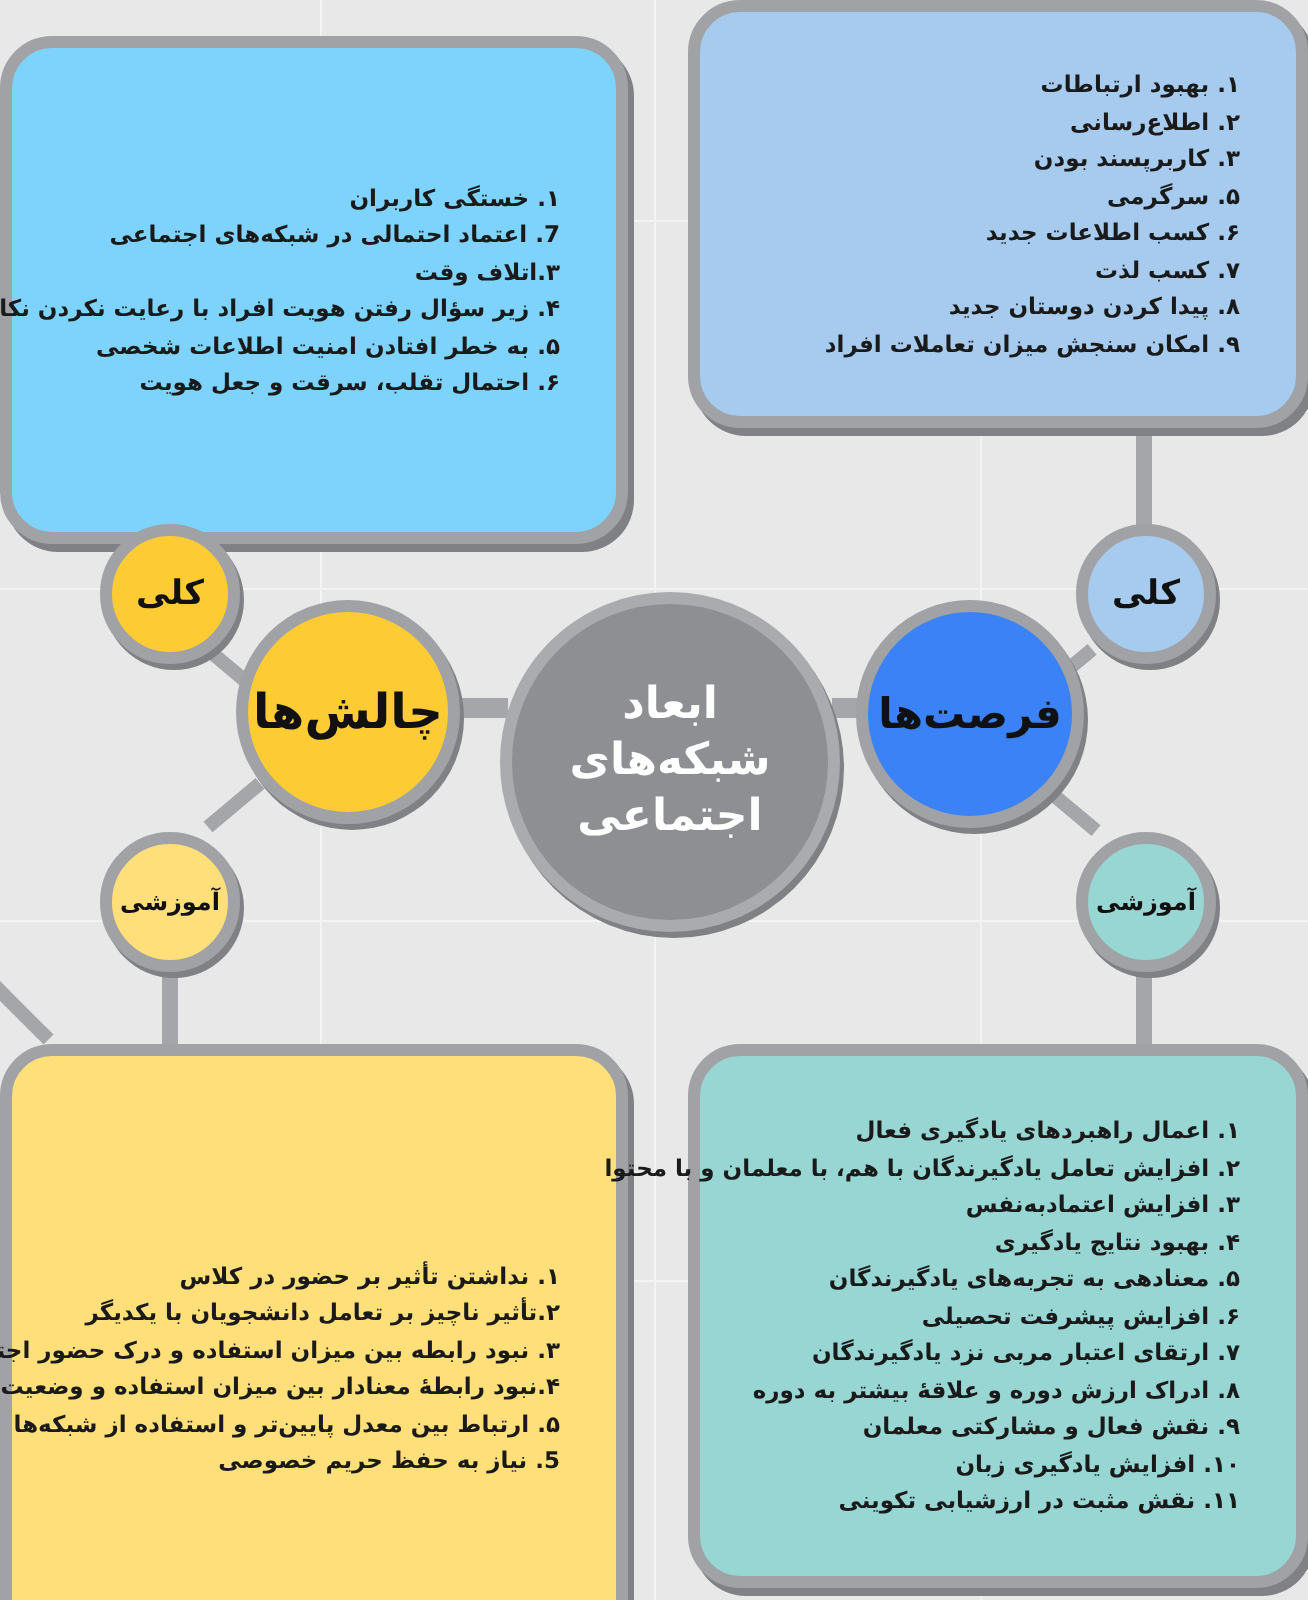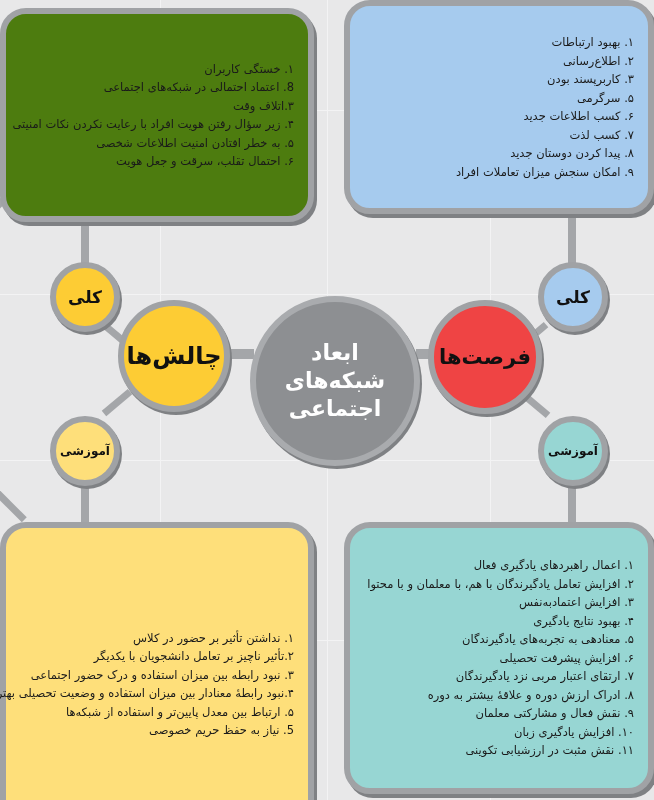--- a/index.html
+++ b/index.html
@@ -11,36 +11,36 @@
   .grid-line-h { position:absolute; left:0; width:654px; height:1px; background:#f3f3f4; }
   .grid-line-v { position:absolute; top:0; height:800px; width:1px; background:#f3f3f4; }
   .connector { position:absolute; background:#a4a6a9; }
   .box {
     position:absolute; border-radius:26px; border:6px solid #a0a2a5;
     box-shadow: 3px 4px 0 #7f8184;
     box-sizing:border-box; direction:rtl;
     display:flex; flex-direction:column; justify-content:center;
     padding:0 14px 0 8px;
   }
-  .box ol { list-style:none; margin:0; padding:0; }
+  .box ol { list-style:none; margin:14px; padding:0;font-weight:bold; }
   .box li { font-size:11.5px; line-height:18.5px; color:#1a1a1a; white-space:nowrap; text-align:right; }
   .circle {
     position:absolute; border-radius:50%; box-sizing:border-box;
     border:6px solid #a0a2a5; box-shadow: 2px 3px 0 #7f8184;
     display:flex; align-items:center; justify-content:center; text-align:center;
     direction:rtl; font-weight:bold; color:#111;
   }
-  #box-challenges-general { left:0px; top:8px; width:314px; height:214px; background:#4d7c0f; }
+  #box-challenges-general { left:0px; top:18px; width:314px; height:254px; background:#7dd3fc; }
   #box-opportunities-general { left:344px; top:0px; width:310px; height:214px; background:#a6cbee; }
   #box-challenges-edu { left:0px; top:522px; width:314px; height:324px; background:#fedf7a; }
   #box-opportunities-edu { left:344px; top:522px; width:310px; height:272px; background:#97d6d3; }
   #center-node { left:250px; top:296px; width:170px; height:170px; background:#8d8f92; border-color:#a9abae;
     color:#fff; font-size:22px; line-height:28px; }
   #challenges-node { left:118px; top:300px; width:112px; height:112px; background:#fdcc34; font-size:24px; }
-  #opportunities-node { left:428px; top:300px; width:114px; height:114px; background:#ef4444; font-size:21px; }
+  #opportunities-node { left:428px; top:300px; width:114px; height:114px; background:#3b82f6; font-size:21px; }
   #ch-general-node { left:50px; top:262px; width:70px; height:70px; background:#fdcc34; font-size:17px; }
   #ch-edu-node { left:50px; top:416px; width:70px; height:70px; background:#fedf7a; font-size:12px; }
   #op-general-node { left:538px; top:262px; width:70px; height:70px; background:#a6cbee; font-size:17px; }
   #op-edu-node { left:538px; top:416px; width:70px; height:70px; background:#97d6d3; font-size:12px; }
 </style>
 </head>
 <body>
 
 <div class="grid-line-h" style="top:110px"></div>
 <div class="grid-line-h" style="top:294px"></div>
@@ -59,21 +59,21 @@
 <div class="connector" style="left:106px; top:323px; width:30px; height:7px; transform:rotate(40deg); transform-origin:left center;"></div>
 <div class="connector" style="left:104px; top:410px; width:34px; height:7px; transform:rotate(-40deg); transform-origin:left center;"></div>
 <div class="connector" style="left:520px; top:343px; width:34px; height:7px; transform:rotate(-40deg); transform-origin:left center;"></div>
 <div class="connector" style="left:522px; top:390px; width:34px; height:7px; transform:rotate(40deg); transform-origin:left center;"></div>
 <div class="connector" style="left:-6px; top:206px; width:20px; height:7px; transform:rotate(-45deg); transform-origin:left center;"></div>
 <div class="connector" style="left:-4px; top:488px; width:40px; height:7px; transform:rotate(45deg); transform-origin:left center;"></div>
 
 <div class="box" id="box-challenges-general">
   <ol>
     <li>۱. خستگی کاربران</li>
-    <li>8. اعتماد احتمالی در شبکه‌های اجتماعی</li>
+    <li>7. اعتماد احتمالی در شبکه‌های اجتماعی</li>
     <li>۳.اتلاف وقت</li>
     <li>۴. زیر سؤال رفتن هویت افراد با رعایت نکردن نکات امنیتی</li>
     <li>۵. به خطر افتادن امنیت اطلاعات شخصی</li>
     <li>۶. احتمال تقلب، سرقت و جعل هویت</li>
   </ol>
 </div>
 
 <div class="box" id="box-opportunities-general">
   <ol>
     <li>۱. بهبود ارتباطات</li>

